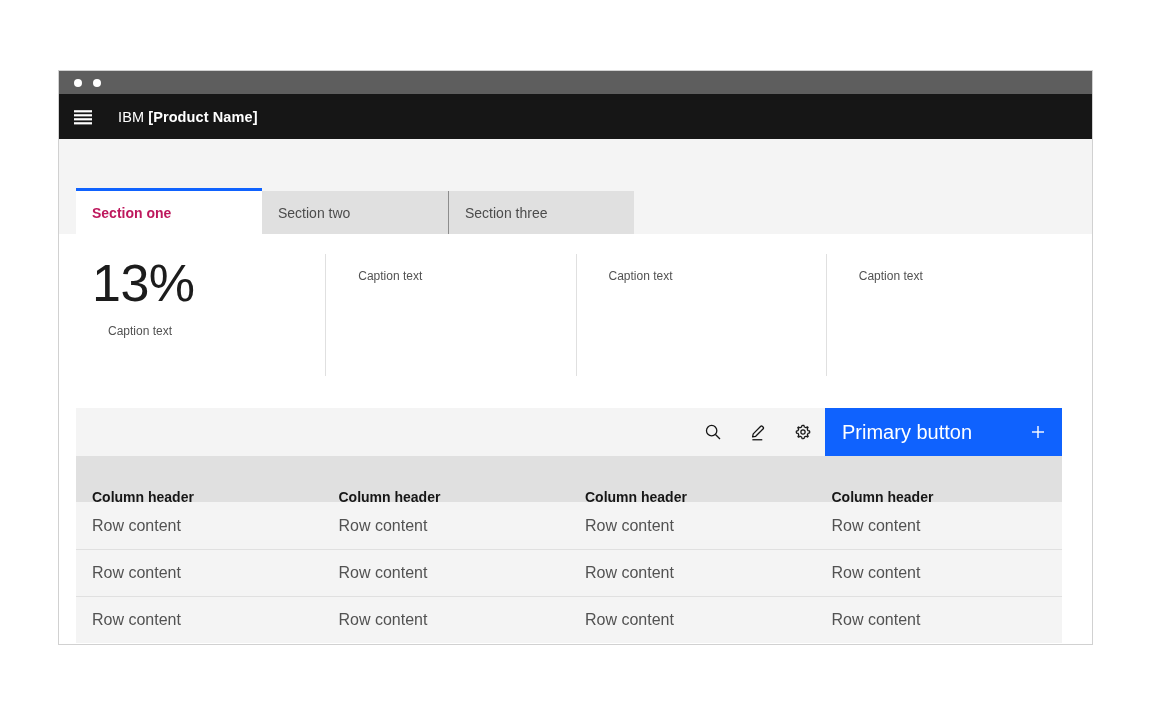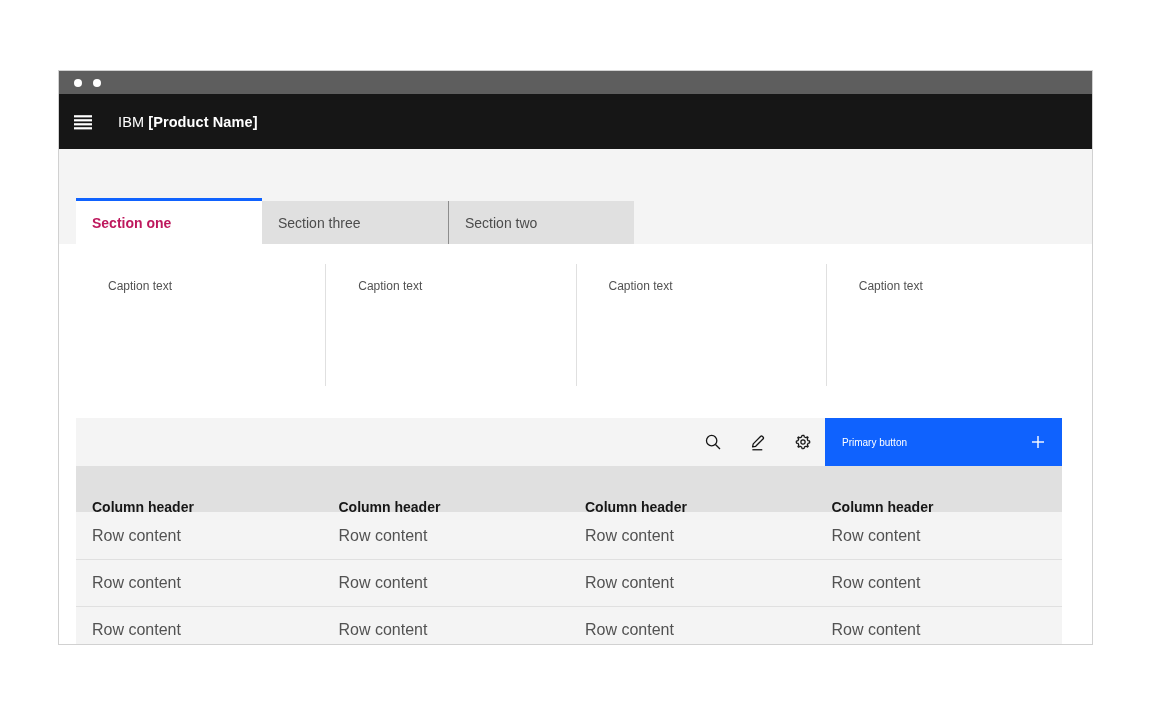--- a/index.html
+++ b/index.html
@@ -8,21 +8,21 @@
 
   .window { position:absolute; left:58px; top:70px; width:1035px; height:575px;
             background:#ffffff; border:1px solid #d1d1d1; overflow:hidden; }
 
   
   .titlebar { height:23px; background:#5e5e5e; display:flex; align-items:center;
               padding-left:15px; gap:11px; }
   .tb-dot { width:8px; height:8px; border-radius:50%; background:#ffffff; }
 
   
-  .app-header { height:55px; background:#161616; display:flex; align-items:center; color:#fff; }
+  .app-header { height:45px; background:#161616; display:flex; align-items:center; color:#fff; }
   .menu-btn { width:36px; height:47px; margin-left:6px; display:flex;
               align-items:center; justify-content:center; cursor:pointer; }
   .brand { margin-left:17px; font-size:14.5px; letter-spacing:.1px; white-space:pre; }
   .brand .bold { font-weight:700; }
 
   
   .content { position:relative; height:503px; background:#f4f4f4; }
 
   
   .tabs { position:absolute; left:17px; top:49px; display:flex; align-items:flex-end; }
@@ -44,21 +44,21 @@
 
   
   .table-block { margin:32px 0 0 17px; width:986px; }
   .toolbar { height:48px; background:#f4f4f4; display:flex; align-items:center; }
   .toolbar-spacer { flex:1; }
   .icon-btn { width:45px; height:48px; display:flex; align-items:center;
               justify-content:center; cursor:pointer; }
   .icon-btn svg { display:block; }
   .primary-btn { width:237px; height:48px; background:#0f62fe; border:none; color:#ffffff;
                  display:flex; align-items:center; justify-content:space-between;
-                 padding:0 17px; font-size:10px; font-family:inherit; cursor:pointer; }
+                 padding:0 17px; font-size:20px; font-family:inherit; cursor:pointer; }
 
   .thead { height:46px; background:#e0e0e0; display:flex; }
   .th { flex:1; display:flex; align-items:center; padding-left:16px;
         font-size:14px; font-weight:700; color:#161616;margin-top:36px; }
   .trow { height:47px; background:#f4f4f4; display:flex; }
   .trow + .trow { border-top:1px solid #e0e0e0; }
   .td { flex:1; display:flex; align-items:center; padding-left:16px;
         font-size:16px; color:#525252; }
 </style>
 </head>
@@ -83,31 +83,32 @@
     <span class="brand"><span>IBM </span><span class="bold">[Product Name]</span></span>
   </div>
 
   <div class="content">
 
     <div class="tabs">
       <div class="tab active">
         <span>Section one</span>
       </div>
       <div class="tab inactive">
-        <span>Section three</span>
+        <span>Section two</span>
       </div>
       <div class="tab inactive">
-        <span>Section two</span>
+        <span>Section three</span>
       </div>
     </div>
 
     <div class="main">
 
       <div class="stats">
         <div class="stat">
+          <div class="stat-value">13%</div>
           <div class="stat-caption">Caption text</div>
         </div>
         <div class="stat">
           <div class="stat-caption">Caption text</div>
         </div>
         <div class="stat">
           <div class="stat-caption">Caption text</div>
         </div>
         <div class="stat">
           <div class="stat-caption">Caption text</div>

